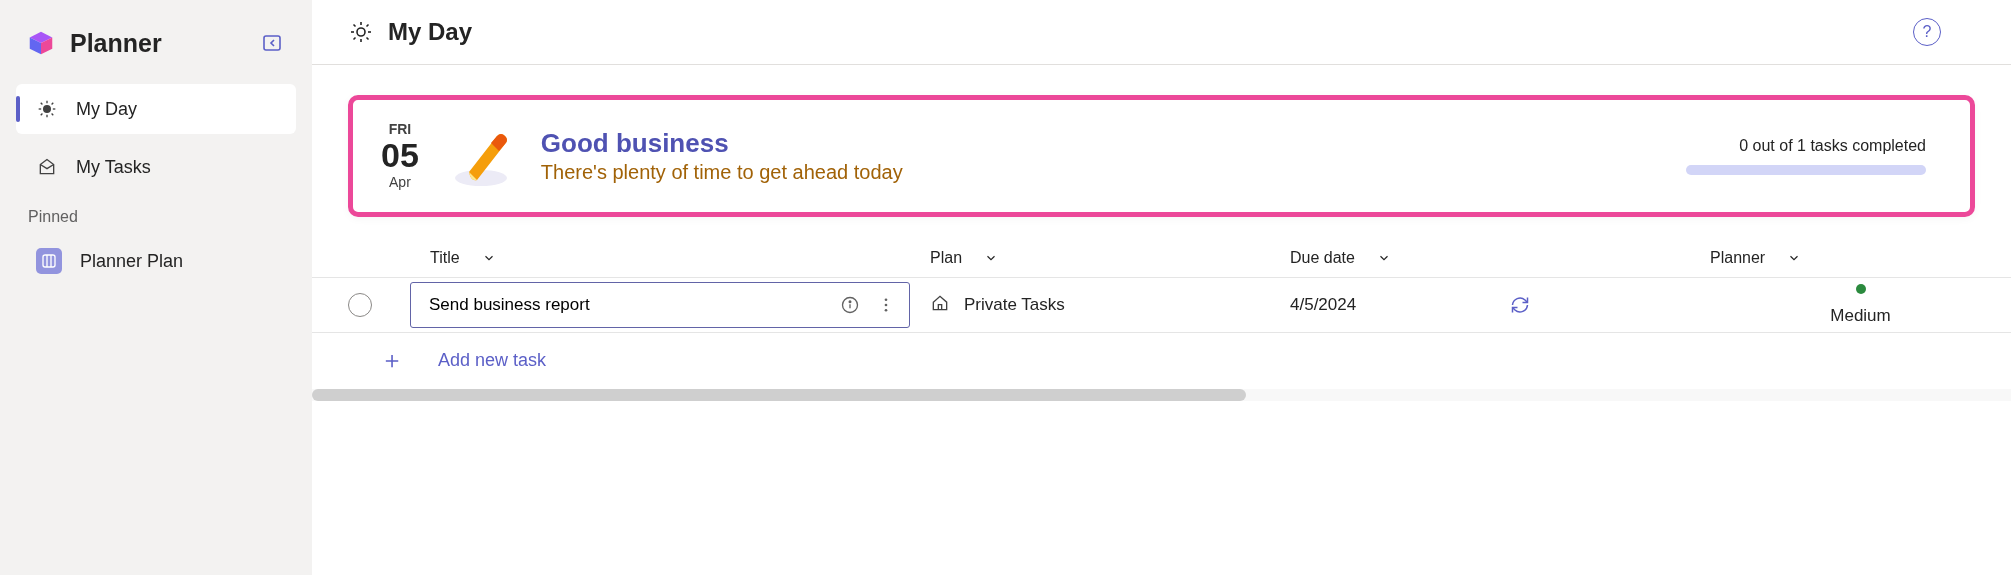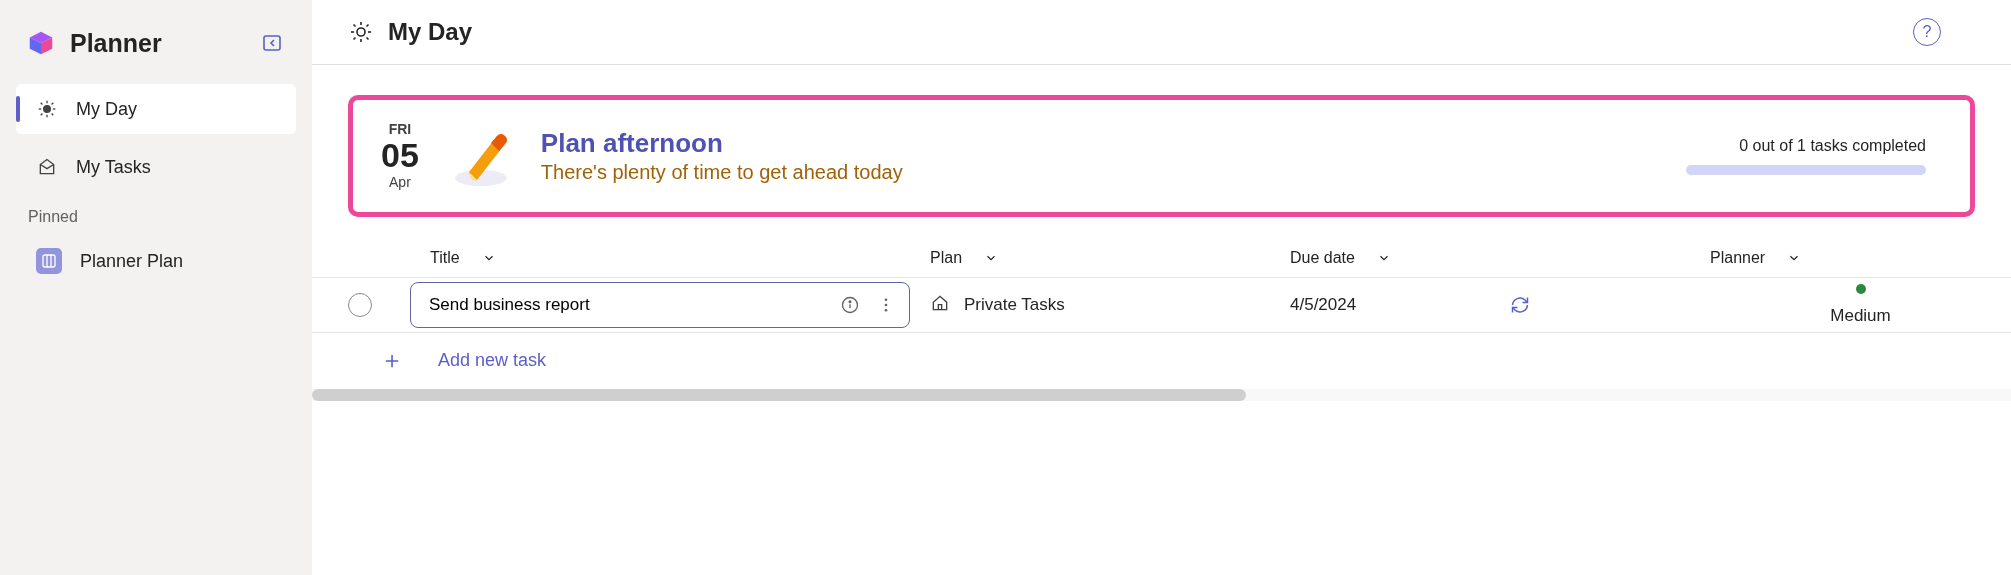--- a/index.html
+++ b/index.html
@@ -180,21 +180,21 @@
     border-bottom:1px solid #e5e5e5;
     min-height: 56px;
   }
   .chk {
     width:24px; height:24px; border:1.6px solid #8a8886; border-radius:50%;
     margin-left: 18px;
     cursor:pointer;
   }
   .title-cell {
     border:1px solid #6264a7;
-    border-radius:8px;
+    border-radius:3px;
     height: 46px;
     display:flex; align-items:center;
     padding: 0 10px 0 18px;
     gap:10px;
     margin-right: 20px;
   }
   .title-input {
     flex:1; font-size:17px; border:none; outline:none; background:transparent;
   }
   .info-ico, .more-ico {
@@ -326,21 +326,21 @@
     </div>
     <div class="illus">
       <svg width="72" height="72" viewBox="0 0 72 72">
         <ellipse cx="32" cy="58" rx="26" ry="8" fill="#ecebf6"></ellipse>
         <path d="M20 52 L48 16 Q52 12 56 16 Q60 20 56 24 L28 60 Q22 62 20 52 Z" fill="#f59e0b"></path>
         <path d="M48 16 Q52 12 56 16 Q60 20 56 24 L50 31 L42 23 Z" fill="#ea580c"></path>
         <path d="M20 52 L28 60 Q22 62 20 52 Z" fill="#fde68a"></path>
       </svg>
     </div>
     <div class="greet-text">
-      <div class="greet-title">Plan afternoon</div>
+      <div class="greet-title">Good business</div>
       <div class="greet-sub">There's plenty of time to get ahead today</div>
     </div>
     <div class="progress-block">
       <div class="progress-text">0 out of 1 tasks completed</div>
       <div class="progress-bar"></div>
     </div>
   </div>
 
   <div class="table">
     <div class="thead">

